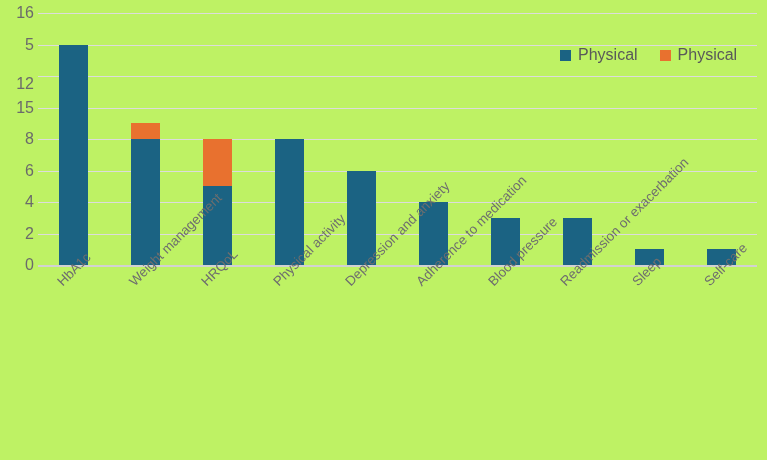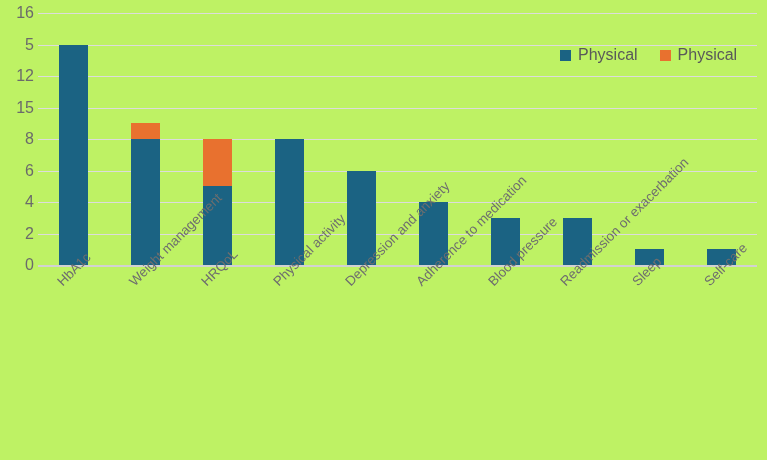--- a/index.html
+++ b/index.html
@@ -128,21 +128,21 @@
   }
 </style>
 </head>
 <body>
 
 <div id="chart-root">
 
   <div id="y-axis">
       <div class="y-tick" style="top: 13px;">16</div>
       <div class="y-tick" style="top: 44.5px;">5</div>
-      <div class="y-tick" style="top: 76px;">12</div>
+      <div class="y-tick" style="top: 84px;">12</div>
       <div class="y-tick" style="top: 107.5px;">15</div>
       <div class="y-tick" style="top: 139px;">8</div>
       <div class="y-tick" style="top: 170.5px;">6</div>
       <div class="y-tick" style="top: 202px;">4</div>
       <div class="y-tick" style="top: 233.5px;">2</div>
       <div class="y-tick" style="top: 265px;">0</div>
     </div>
 
   <div id="plot-area">
     <div id="gridlines">

